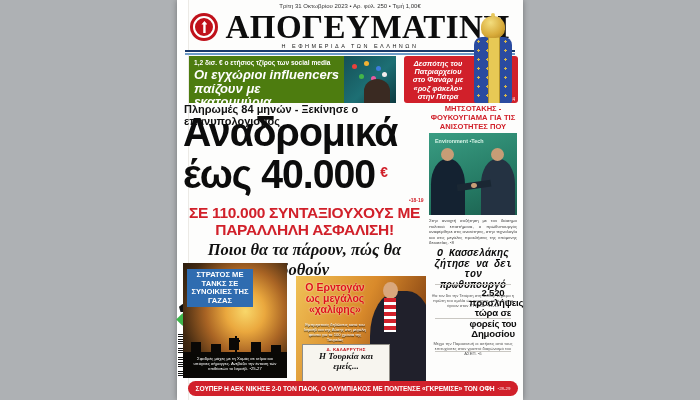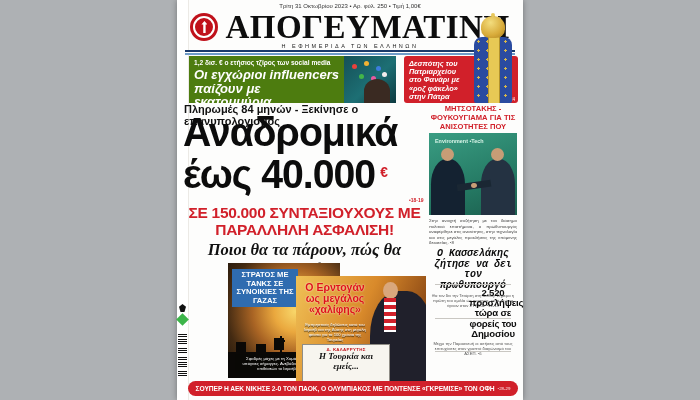--- a/index.html
+++ b/index.html
@@ -29,21 +29,21 @@
   .tz-black{position:absolute;top:56px;left:12px;width:207px;height:47px;background:#4d7c0f;display:flex;overflow:hidden;}
   .tzb-text{width:146px;padding:3px 4px 2px 5px;color:#fff;display:flex;flex-direction:column;}
   .tzb-kicker{font-size:6.6px;font-weight:bold;color:#fff;line-height:8px;white-space:nowrap;}
   .tzb-title{font-size:13px;line-height:13.5px;font-style:italic;font-weight:bold;color:#fff;margin-top:1px;}
   .tzb-img{flex:1;position:relative;background:linear-gradient(135deg,#155057 0%,#1d6f74 55%,#0d3a40 100%);}
   .tzb-img .blob{position:absolute;right:6px;bottom:0;width:26px;height:24px;border-radius:50% 50% 0 0;background:#3a2a22;}
   .tzb-img .dots{position:absolute;left:8px;top:8px;width:5px;height:5px;border-radius:50%;background:#e8413c;
      box-shadow:12px -2px 0 #f2b javascript;box-shadow:12px -3px 0 #f2b233,24px 2px 0 #3b7ddd,7px 10px 0 #43b649,19px 12px 0 #e85aa0,30px 8px 0 #f2ecec;}
   .tz-red{position:absolute;top:56px;left:227px;width:114px;height:47px;background:#d1202a;border-radius:3px;}
   .tzr-text{position:absolute;left:5px;top:4px;width:58px;color:#fff;font-weight:bold;font-style:italic;
-            font-size:7.4px;line-height:8.2px;}
+            font-size:7.4px;line-height:8.2px;text-align:center;}
   .tzr-ref{position:absolute;right:3px;bottom:1px;color:#fff;font-size:4.5px;}
   
   .bishop{position:absolute;left:294px;top:16px;width:44px;height:87px;z-index:6;}
   .mitre{position:absolute;left:10px;top:0;width:24px;height:22px;border-radius:50% 50% 40% 40%;
          background:radial-gradient(circle at 40% 30%,#f3dd7e,#d8ab3a 60%,#a97f1d);}
   .mitre:before{content:"";position:absolute;left:10px;top:-3px;width:4px;height:4px;border-radius:50%;background:#e8c85c;}
   .robe{position:absolute;left:3px;top:21px;width:38px;height:66px;border-radius:8px 8px 2px 2px;
         background:#2a4ba0;background-image:radial-gradient(circle,#d9b84a 1px,transparent 1.4px);background-size:9px 9px;}
   .stole{position:absolute;left:17px;top:21px;width:10px;height:66px;background:#e7c955;border-left:1px solid #b2922c;border-right:1px solid #b2922c;}
   
@@ -52,22 +52,22 @@
             letter-spacing:-1px;transform:scaleX(.98);transform-origin:left;}
   .hl1{font-size:40px;line-height:41px;}
   .hl2{font-size:40px;line-height:42px;position:relative;display:inline-block;}
   .euro{position:absolute;right:-13px;top:-2px;color:#d1202a;font-size:14px;font-weight:bold;letter-spacing:0;}
   .hl-ref{position:absolute;left:232px;top:197px;color:#d1202a;font-size:5px;font-weight:bold;}
   .subhead{position:absolute;left:6px;top:205px;width:243px;text-align:center;color:#d1202a;
            font-weight:bold;font-size:15.5px;line-height:16.5px;letter-spacing:-.3px;}
   .deck{position:absolute;left:6px;top:240px;width:243px;text-align:center;color:#111;
         font-family:"Liberation Serif",serif;font-style:italic;font-weight:bold;font-size:16.5px;}
   
-  .photo-gaza{position:absolute;left:6px;top:263px;width:112px;height:115px;overflow:hidden;
-     background:radial-gradient(ellipse at 60% 42%,#f8d76a 0%,#eaa83e 22%,#a96424 45%,#432a12 72%,#16100a 100%);margin-left:45px;}
+  .photo-gaza{position:absolute;left:6px;top:263px;width:104px;height:115px;overflow:hidden;
+     background:radial-gradient(ellipse at 60% 42%,#f8d76a 0%,#eaa83e 22%,#a96424 45%,#432a12 72%,#16100a 100%);}
   .photo-gaza .sky{position:absolute;left:0;bottom:0;width:100%;height:26px;background:#0a0806;}
   .photo-gaza .sky:before{content:"";position:absolute;left:8px;top:-10px;width:10px;height:12px;background:#0a0806;
      box-shadow:20px 2px 0 #0a0806,38px -4px 0 #0a0806,60px 0 0 #0a0806,80px 3px 0 #0a0806;}
   .photo-gaza .tower{position:absolute;left:52px;bottom:20px;width:2px;height:22px;background:#0a0806;}
   .photo-gaza .tower:before{content:"";position:absolute;left:-3px;top:4px;width:8px;height:2px;background:#0a0806;}
   .gaza-label{position:absolute;left:4px;top:6px;width:62px;padding:2px 2px;background:#2f6cb0;color:#fff;
      font-weight:bold;font-size:7.6px;line-height:8.6px;text-align:center;}
   .gaza-cap{position:absolute;left:7px;right:7px;bottom:5px;background:rgba(10,8,5,.62);color:#fff;
      font-size:4.2px;line-height:5px;text-align:center;padding:2px 3px;}
   .photo-erd{position:absolute;left:119px;top:276px;width:130px;height:115px;overflow:hidden;
@@ -155,21 +155,21 @@
       <div class="stole"></div>
       <div class="mitre"></div>
     </div>
 
     <div class="kicker">Πληρωμές 84 μηνών - Ξεκίνησε ο επανυπολογισμός</div>
     <div class="headline">
       <div class="hl1">Αναδρομικά</div>
       <div class="hl2"><span>έως 40.000</span><span class="euro">€</span></div>
     </div>
     <div class="hl-ref">•18-19</div>
-    <div class="subhead">ΣΕ 150.000 ΣΥΝΤΑΞΙΟΥΧΟΥΣ ΜΕ ΠΑΡΑΛΛΗΛΗ ΑΣΦΑΛΙΣΗ!</div>
+    <div class="subhead">ΣΕ 110.000 ΣΥΝΤΑΞΙΟΥΧΟΥΣ ΜΕ ΠΑΡΑΛΛΗΛΗ ΑΣΦΑΛΙΣΗ!</div>
     <div class="deck">Ποιοι θα τα πάρουν, πώς θα δοθούν</div>
 
     <div class="photo-gaza">
       <div class="sky"></div>
       <div class="tower"></div>
       <div class="gaza-label">ΣΤΡΑΤΟΣ ΜΕ ΤΑΝΚΣ ΣΕ ΣΥΝΟΙΚΙΕΣ ΤΗΣ ΓΑΖΑΣ</div>
       <div class="gaza-cap">Σφοδρές μάχες με τη Χαμάς σε κτίρια και υπόγειες σήραγγες. Ανεβάζει την ένταση των επιθέσεων το Ισραήλ. •25-27</div>
     </div>
 
     <div class="photo-erd">

